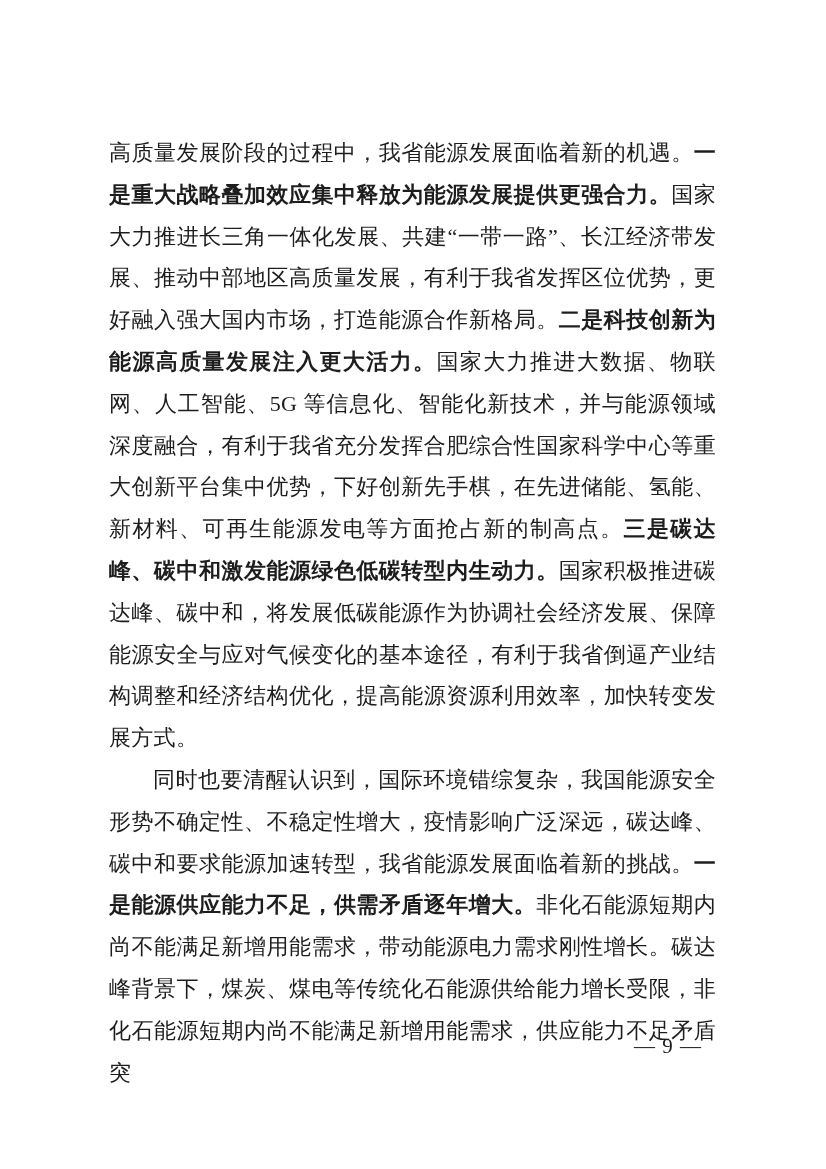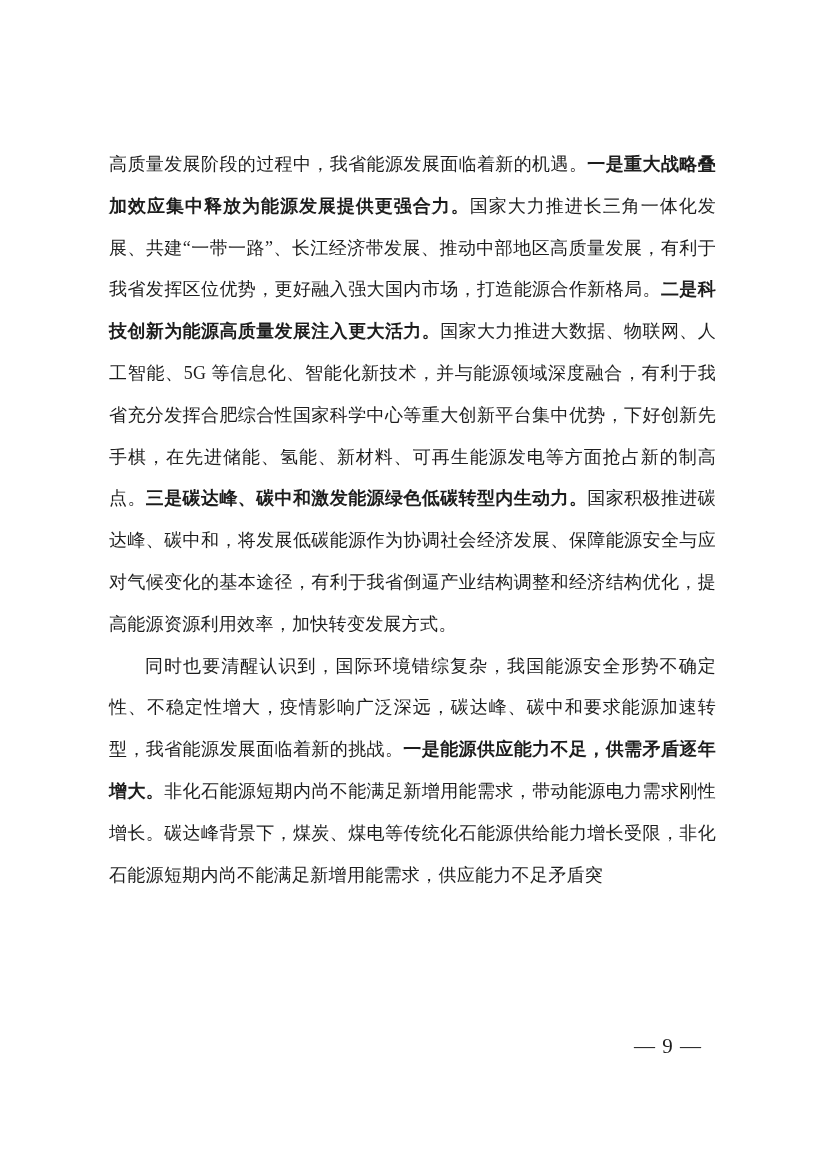--- a/index.html
+++ b/index.html
@@ -11,23 +11,23 @@
     position: relative;
     width: 826px;
     height: 1169px;
     background: #ffffff;
     overflow: hidden;
     font-family: "Liberation Serif", "DejaVu Serif", serif;
   }
   .doc-body {
     position: absolute;
     left: 109px;
-    top: 144px;
+    top: 132px;
     width: 607px;
-    font-size: 18px;
+    font-size: 22px;
     line-height: 41.8px;
     color: #1d1d1d;
     text-align: justify;
     letter-spacing: 0.3px;
   }
   .doc-body p {
     margin: 0;
     padding: 0;
   }
   .doc-body p.indent {

